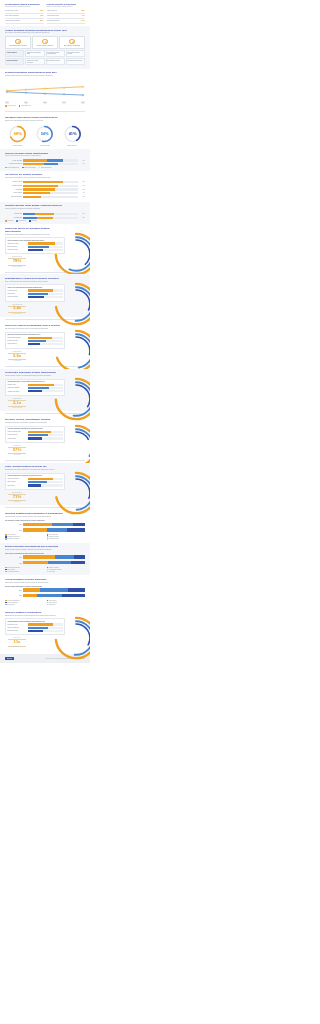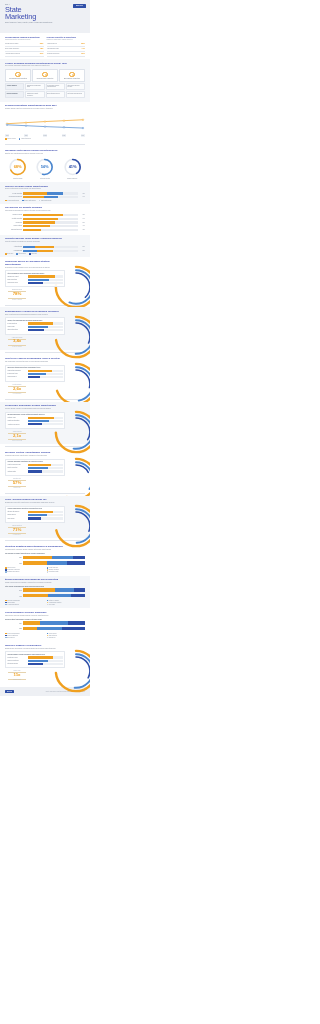--- a/index.html
+++ b/index.html
@@ -375,29 +375,20 @@
     display: flex; align-items: center; justify-content: center;
   }
   .footer-logo span { color: #fff; font-size: 1.2px; font-weight: bold; }
   .footer-txt { font-size: 1.1px; color: #a0a8b4; text-align: right; max-width: 56px; line-height: 1.35; }
 </style>
 </head>
 <body>
 
 <div class="page">
 
-  <div class="header">
-    <div class="eyebrow">2024</div>
-    <div class="title-line">State</div>
-    <div class="title-line b">Marketing</div>
-    <div class="subtitle">Raport branżowy: trendy, budżety, kanały i technologie marketingowe</div>
-    <div class="logo-badge">
-      <span>REPORT</span>
-    </div>
-  </div>
 
   <div class="section">
     <div class="cols2">
       <div class="col">
         <div class="col-head">Cyfrowa zmiana rozwoju w marketingu</div>
         <div class="col-sub">Udział respondentów deklarujących wzrost</div>
         <div class="mini-row">
           <div class="lbl">Wzrost budżetu digital</div>
           <div class="val">62%</div>
         </div>

